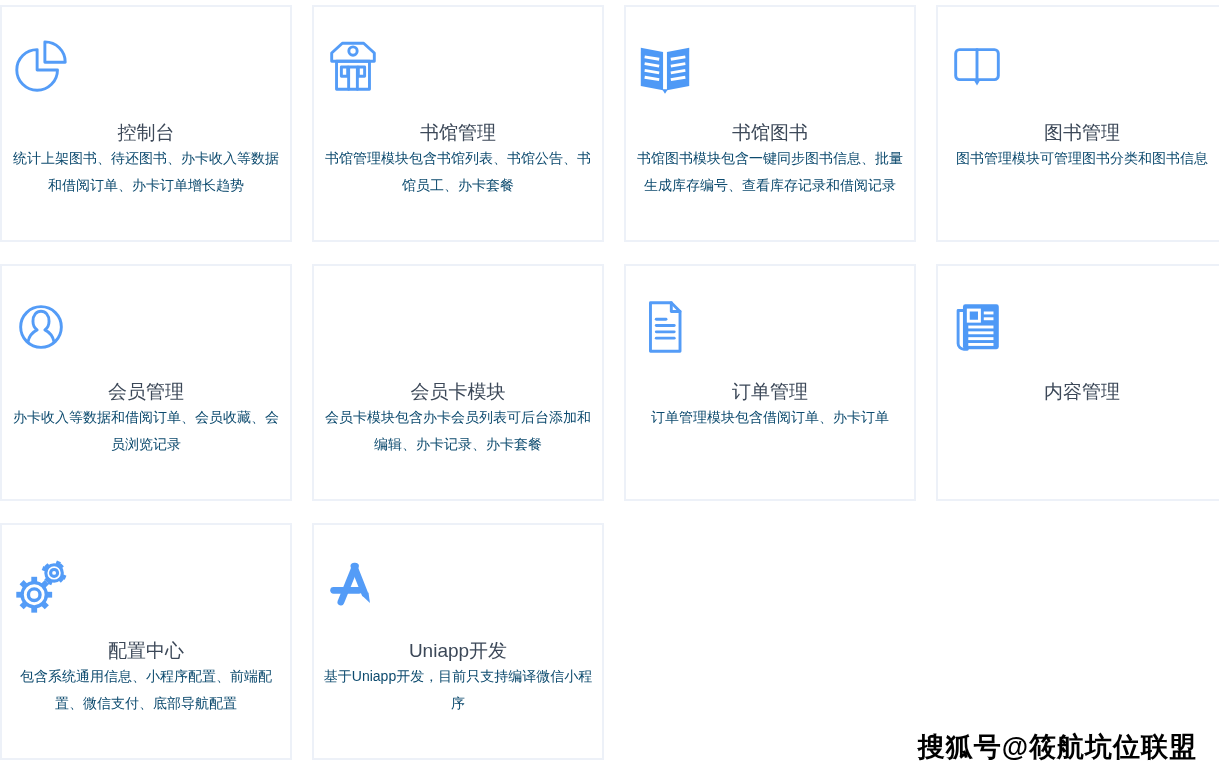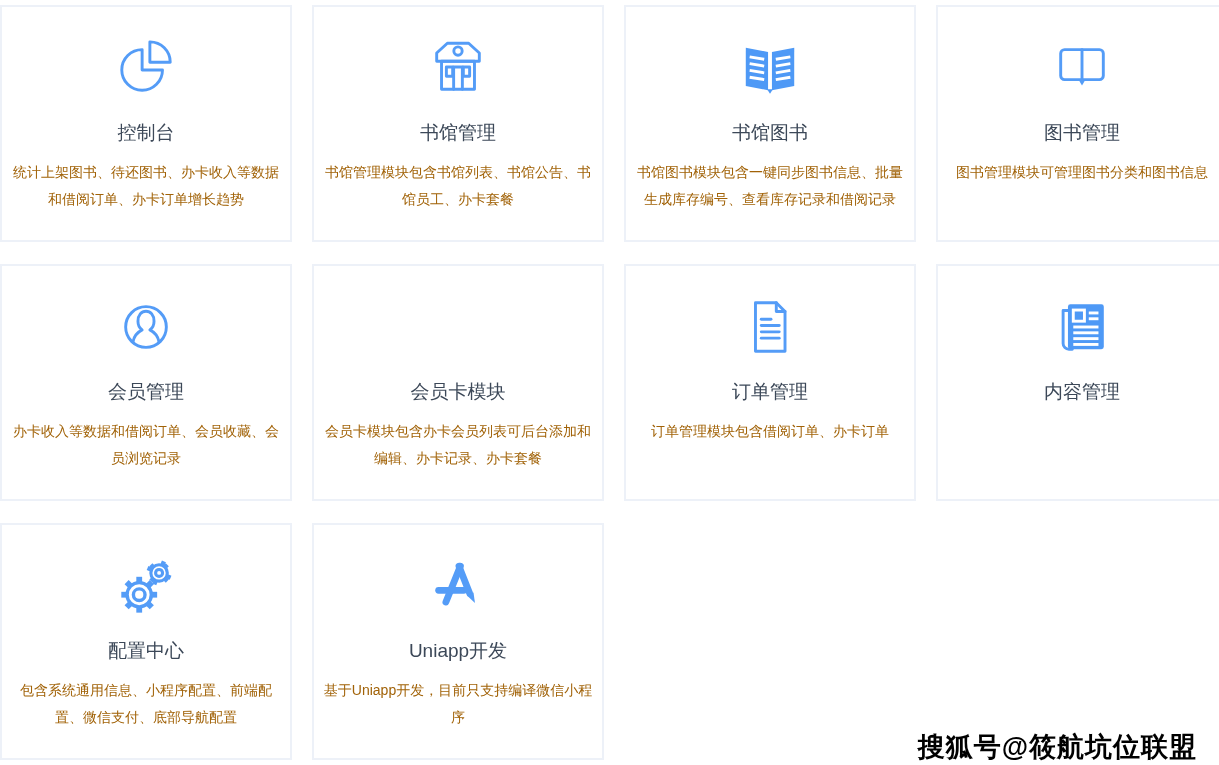--- a/index.html
+++ b/index.html
@@ -12,31 +12,31 @@
     position:absolute;left:0;top:5px;
     display:grid;
     grid-template-columns:repeat(4,292px);
     grid-auto-rows:237px;
     column-gap:20px;row-gap:22px;
   }
   .card{
     box-sizing:border-box;
     background:#ffffff;
     border:2px solid #edf1f8;
-    display:flex;flex-direction:column;align-items:center;
+    display:flex;flex-direction:column;
     padding:30px 8px 0 8px;
     text-align:center;
   }
   .icon{width:62px;height:62px;margin-bottom:22px;flex:0 0 auto;}
   .icon svg{width:62px;height:62px;display:block;}
   .card-title{
     font-size:19px;color:#3c4858;line-height:24px;font-weight:400;
   }
   .card-desc{
-    margin-top:14px;font-size:14px;color:#a16207;line-height:27px;
+    font-size:14px;color:#0c4a6e;line-height:27px;
     max-width:278px;
   }
   .watermark{
     position:absolute;right:22px;bottom:0;
     font-size:27px;font-weight:700;color:#000000;
     letter-spacing:1px;white-space:nowrap;
   }
 </style>
 </head>
 <body>

